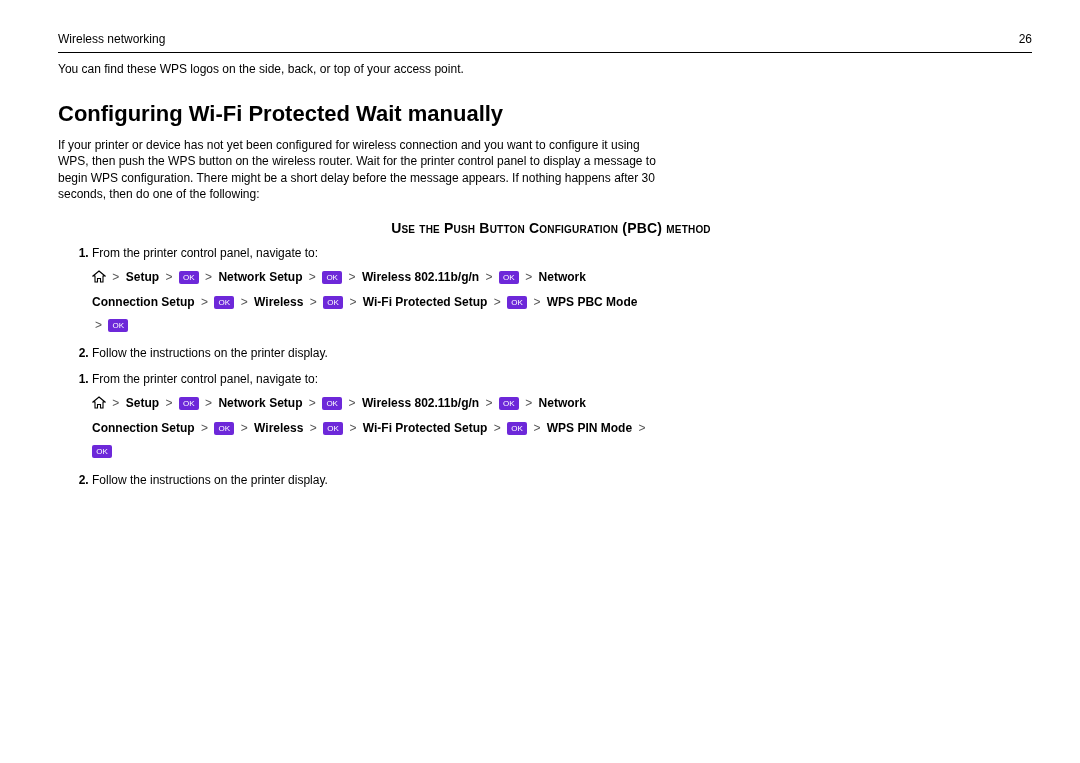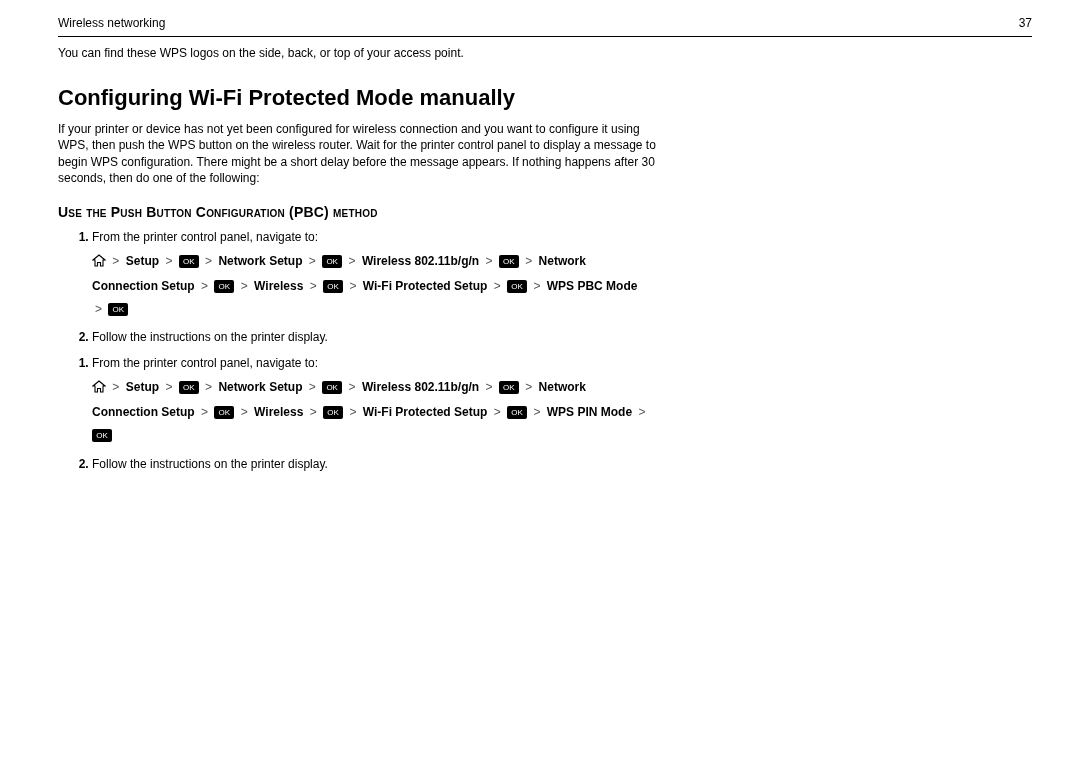--- a/index.html
+++ b/index.html
@@ -1,49 +1,49 @@
 <!DOCTYPE html>
 <html><head>
 <meta charset="utf-8">
 <style>
   html,body{margin:0;padding:0;background:#fff;color:#000;font-family:"Segoe UI",Arial,sans-serif;}
-  .page{width:1080px;height:763px;box-sizing:border-box;padding:16px 48px 0 58px;position:relative;}
+  .page{width:1080px;height:763px;box-sizing:border-box;padding:32px 48px 0 58px;position:relative;}
   .hdr{display:flex;justify-content:space-between;font-size:12px;margin-bottom:6px;}
   .rule{border:0;border-top:1px solid #000;margin:0 0 8px 0;}
   .small{font-size:12px;line-height:1.35;}
   .para{font-size:12px;line-height:1.35;max-width:600px;margin:4px 0 0 0;}
   h1{font-size:22px;font-weight:700;margin:24px 0 10px 0;}
-  h2{font-size:14px;font-weight:700;font-variant:small-caps;letter-spacing:.2px;margin:18px 0 8px 0;}
+  h2{font-size:14px;font-weight:700;font-variant:small-caps;letter-spacing:.2px;margin:18px 0 8px 12px;text-align:center;}
   .note{font-size:12px;line-height:1.35;max-width:600px;}
   .note b{font-weight:700;}
   .note i{font-style:italic;}
   .after-note{font-size:12px;line-height:1.35;max-width:600px;}
   ol.steps{margin:6px 0 0 0;padding-left:34px;font-size:12px;}
   ol.steps>li{margin:4px 0 8px 0;line-height:1.5;}
   ol.steps>li::marker{font-weight:700;}
   .nav{font-size:12px;line-height:1.9;margin-top:4px;max-width:560px;}
   .gt{color:#555;padding:0 3px;}
   .bold{font-weight:700;text-align:right;}
-  .ok{display:inline-block;background:#000000;color:#fff;font-size:8px;line-height:13px;height:13px;min-width:16px;text-align:center;border-radius:2px;padding:0 2px;vertical-align:1px;font-weight:500;}
+  .ok{display:inline-block;background:#6d28d9;color:#fff;font-size:8px;line-height:13px;height:13px;min-width:16px;text-align:center;border-radius:2px;padding:0 2px;vertical-align:1px;font-weight:500;}
   .home{display:inline-block;vertical-align:-2px;}
 </style>
 </head>
 <body>
 
 <div class="page">
 
   <div class="hdr">
     <span>Wireless networking</span>
-    <span>37</span>
+    <span>26</span>
   </div>
   <hr class="rule">
 
   <div class="small">You can find these WPS logos on the side, back, or top of your access point.</div>
 
-  <h1>Configuring Wi‑Fi Protected Mode manually</h1>
+  <h1>Configuring Wi‑Fi Protected Wait manually</h1>
 
 
   <div class="after-note">If your printer or device has not yet been configured for wireless connection and you want to configure it using WPS, then push the WPS button on the wireless router. Wait for the printer control panel to display a message to begin WPS configuration. There might be a short delay before the message appears. If nothing happens after 30 seconds, then do one of the following:</div>
 
   <h2>Use the Push Button Configuration (PBC) method</h2>
   <ol class="steps">
     <li>
       <span>From the printer control panel, navigate to:</span>
       <div class="nav">
         <span class="home"><svg width="14" height="13" viewBox="0 0 14 13">

